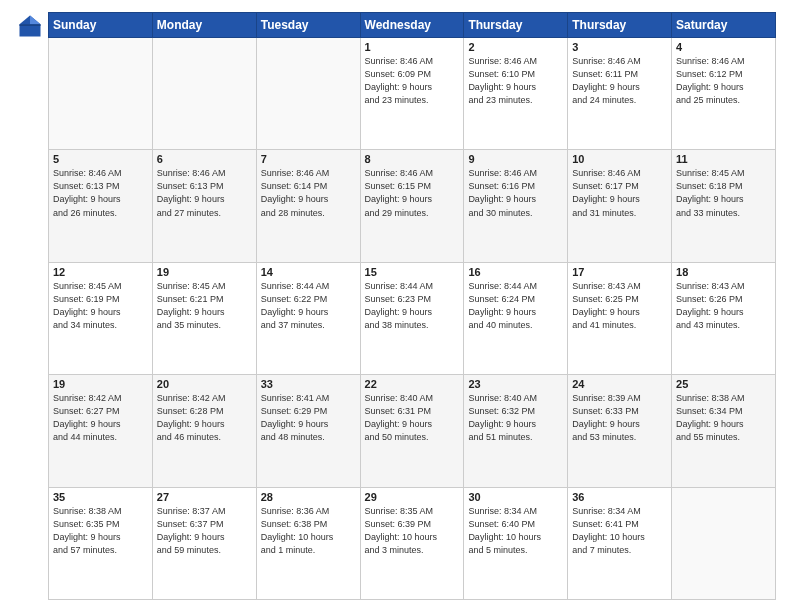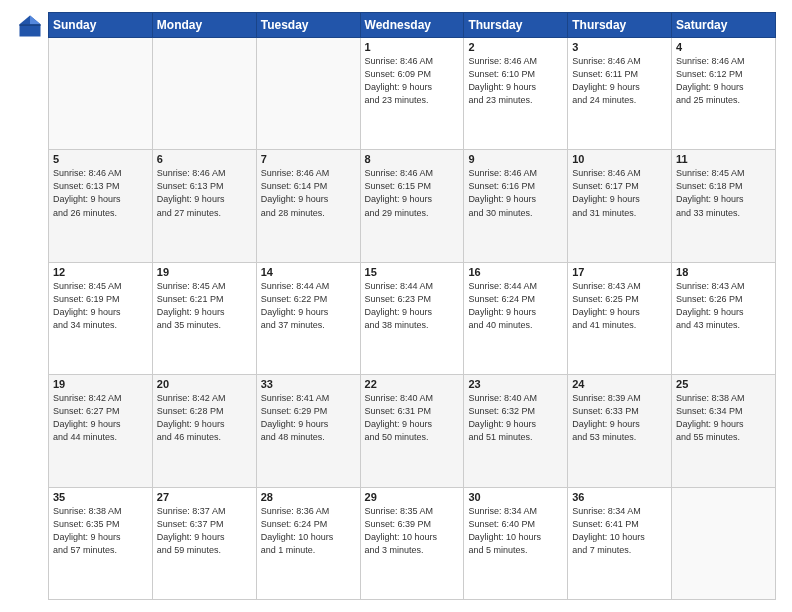--- a/index.html
+++ b/index.html
@@ -328,21 +328,21 @@
           <td>
             <div class="day-number">27</div>
             <div class="day-info" style="white-space: pre-line;">Sunrise: 8:37 AM
 Sunset: 6:37 PM
 Daylight: 9 hours
 and 59 minutes.</div>
           </td>
           <td>
             <div class="day-number">28</div>
             <div class="day-info" style="white-space: pre-line;">Sunrise: 8:36 AM
-Sunset: 6:24 PM
+Sunset: 6:38 PM
 Daylight: 10 hours
 and 1 minute.</div>
           </td>
           <td>
             <div class="day-number">29</div>
             <div class="day-info" style="white-space: pre-line;">Sunrise: 8:35 AM
 Sunset: 6:39 PM
 Daylight: 10 hours
 and 3 minutes.</div>
           </td>

